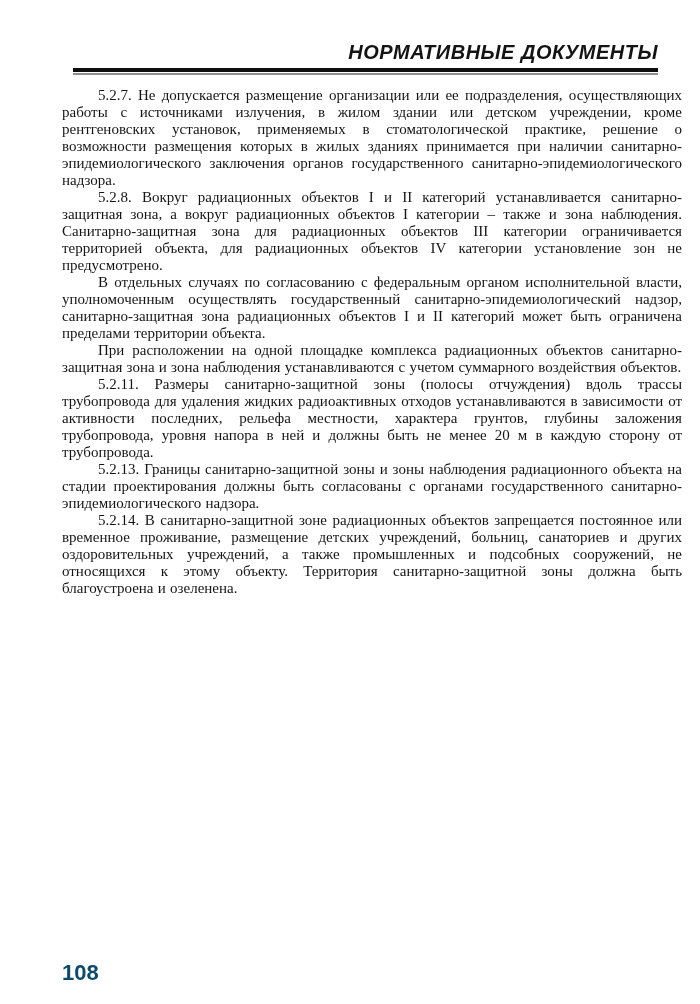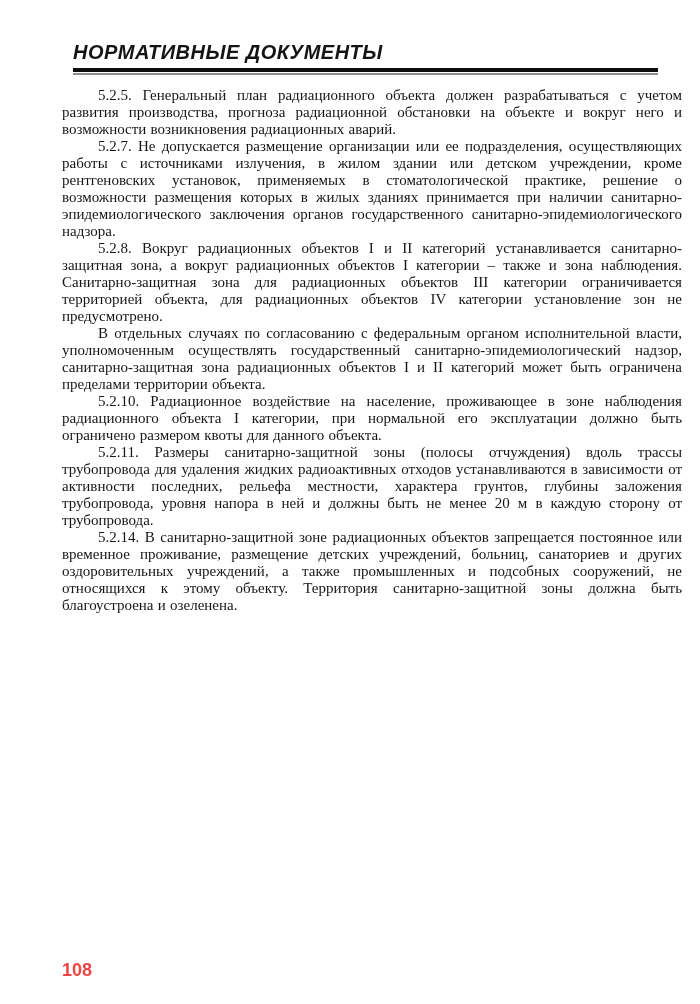--- a/index.html
+++ b/index.html
@@ -13,21 +13,21 @@
     height: 1004px;
     background: #ffffff;
     overflow: hidden;
     color: #151515;
   }
   .header-block {
     position: absolute;
     top: 41px;
     left: 73px;
     width: 585px;
-    text-align: left;
+    text-align: right;
   }
   .header-title {
     font-family: "Liberation Sans", sans-serif;
     font-weight: bold;
     font-style: italic;
     font-size: 20px;
     letter-spacing: 0.5px;
     color: #141414;
     white-space: nowrap;
   }
@@ -57,42 +57,42 @@
     margin: 0;
     text-indent: 36px;
     word-spacing: 0.5px;
   }
   .folio {
     position: absolute;
     top: 960px;
     left: 62px;
     font-family: "Liberation Sans", sans-serif;
     font-weight: bold;
-    font-size: 18px;
-    color: #ef4444;
+    font-size: 22px;
+    color: #0c4a6e;
   }
 </style>
 </head>
 <body>
 
 <div class="page">
 
   <div class="header-block">
     <div class="header-title">НОРМАТИВНЫЕ ДОКУМЕНТЫ</div>
     <div class="header-rule">
       <div class="rule-thick"></div>
       <div class="rule-thin"></div>
     </div>
   </div>
 
   <div class="doc-body">
-      <p class="para">5.2.5. Генеральный план радиационного объекта должен разрабатываться с учетом развития производства, прогноза радиационной обстановки на объекте и вокруг него и возможности возникновения радиационных аварий.</p>
       <p class="para">5.2.7. Не допускается размещение организации или ее подразделения, осуществляющих работы с источниками излучения, в жилом здании или детском учреждении, кроме рентгеновских установок, применяемых в стоматологической практике, решение о возможности размещения которых в жилых зданиях принимается при наличии санитарно-эпидемиологического заключения органов государственного санитарно-эпидемиологического надзора.</p>
       <p class="para">5.2.8. Вокруг радиационных объектов I и II категорий устанавливается санитарно-защитная зона, а вокруг радиационных объектов I категории – также и зона наблюдения. Санитарно-защитная зона для радиационных объектов III категории ограничивается территорией объекта, для радиационных объектов IV категории установление зон не предусмотрено.</p>
       <p class="para">В отдельных случаях по согласованию с федеральным органом исполнительной власти, уполномоченным осуществлять государственный санитарно-эпидемиологический надзор, санитарно-защитная зона радиационных объектов I и II категорий может быть ограничена пределами территории объекта.</p>
-      <p class="para">5.2.10. Радиационное воздействие на население, проживающее в зоне наблюдения радиационного объекта I категории, при нормальной его эксплуатации должно быть ограничено размером квоты для данного объекта.</p>
+      <p class="para">При расположении на одной площадке комплекса радиационных объектов санитарно-защитная зона и зона наблюдения устанавливаются с учетом суммарного воздействия объектов.</p>
       <p class="para">5.2.11. Размеры санитарно-защитной зоны (полосы отчуждения) вдоль трассы трубопровода для удаления жидких радиоактивных отходов устанавливаются в зависимости от активности последних, рельефа местности, характера грунтов, глубины заложения трубопровода, уровня напора в ней и должны быть не менее 20 м в каждую сторону от трубопровода.</p>
+      <p class="para">5.2.13. Границы санитарно-защитной зоны и зоны наблюдения радиационного объекта на стадии проектирования должны быть согласованы с органами государственного санитарно-эпидемиологического надзора.</p>
       <p class="para">5.2.14. В санитарно-защитной зоне радиационных объектов запрещается постоянное или временное проживание, размещение детских учреждений, больниц, санаториев и других оздоровительных учреждений, а также промышленных и подсобных сооружений, не относящихся к этому объекту. Территория санитарно-защитной зоны должна быть благоустроена и озеленена.</p>
     </div>
 
   <div class="folio">108</div>
 
 </div>
 
 </body></html>

